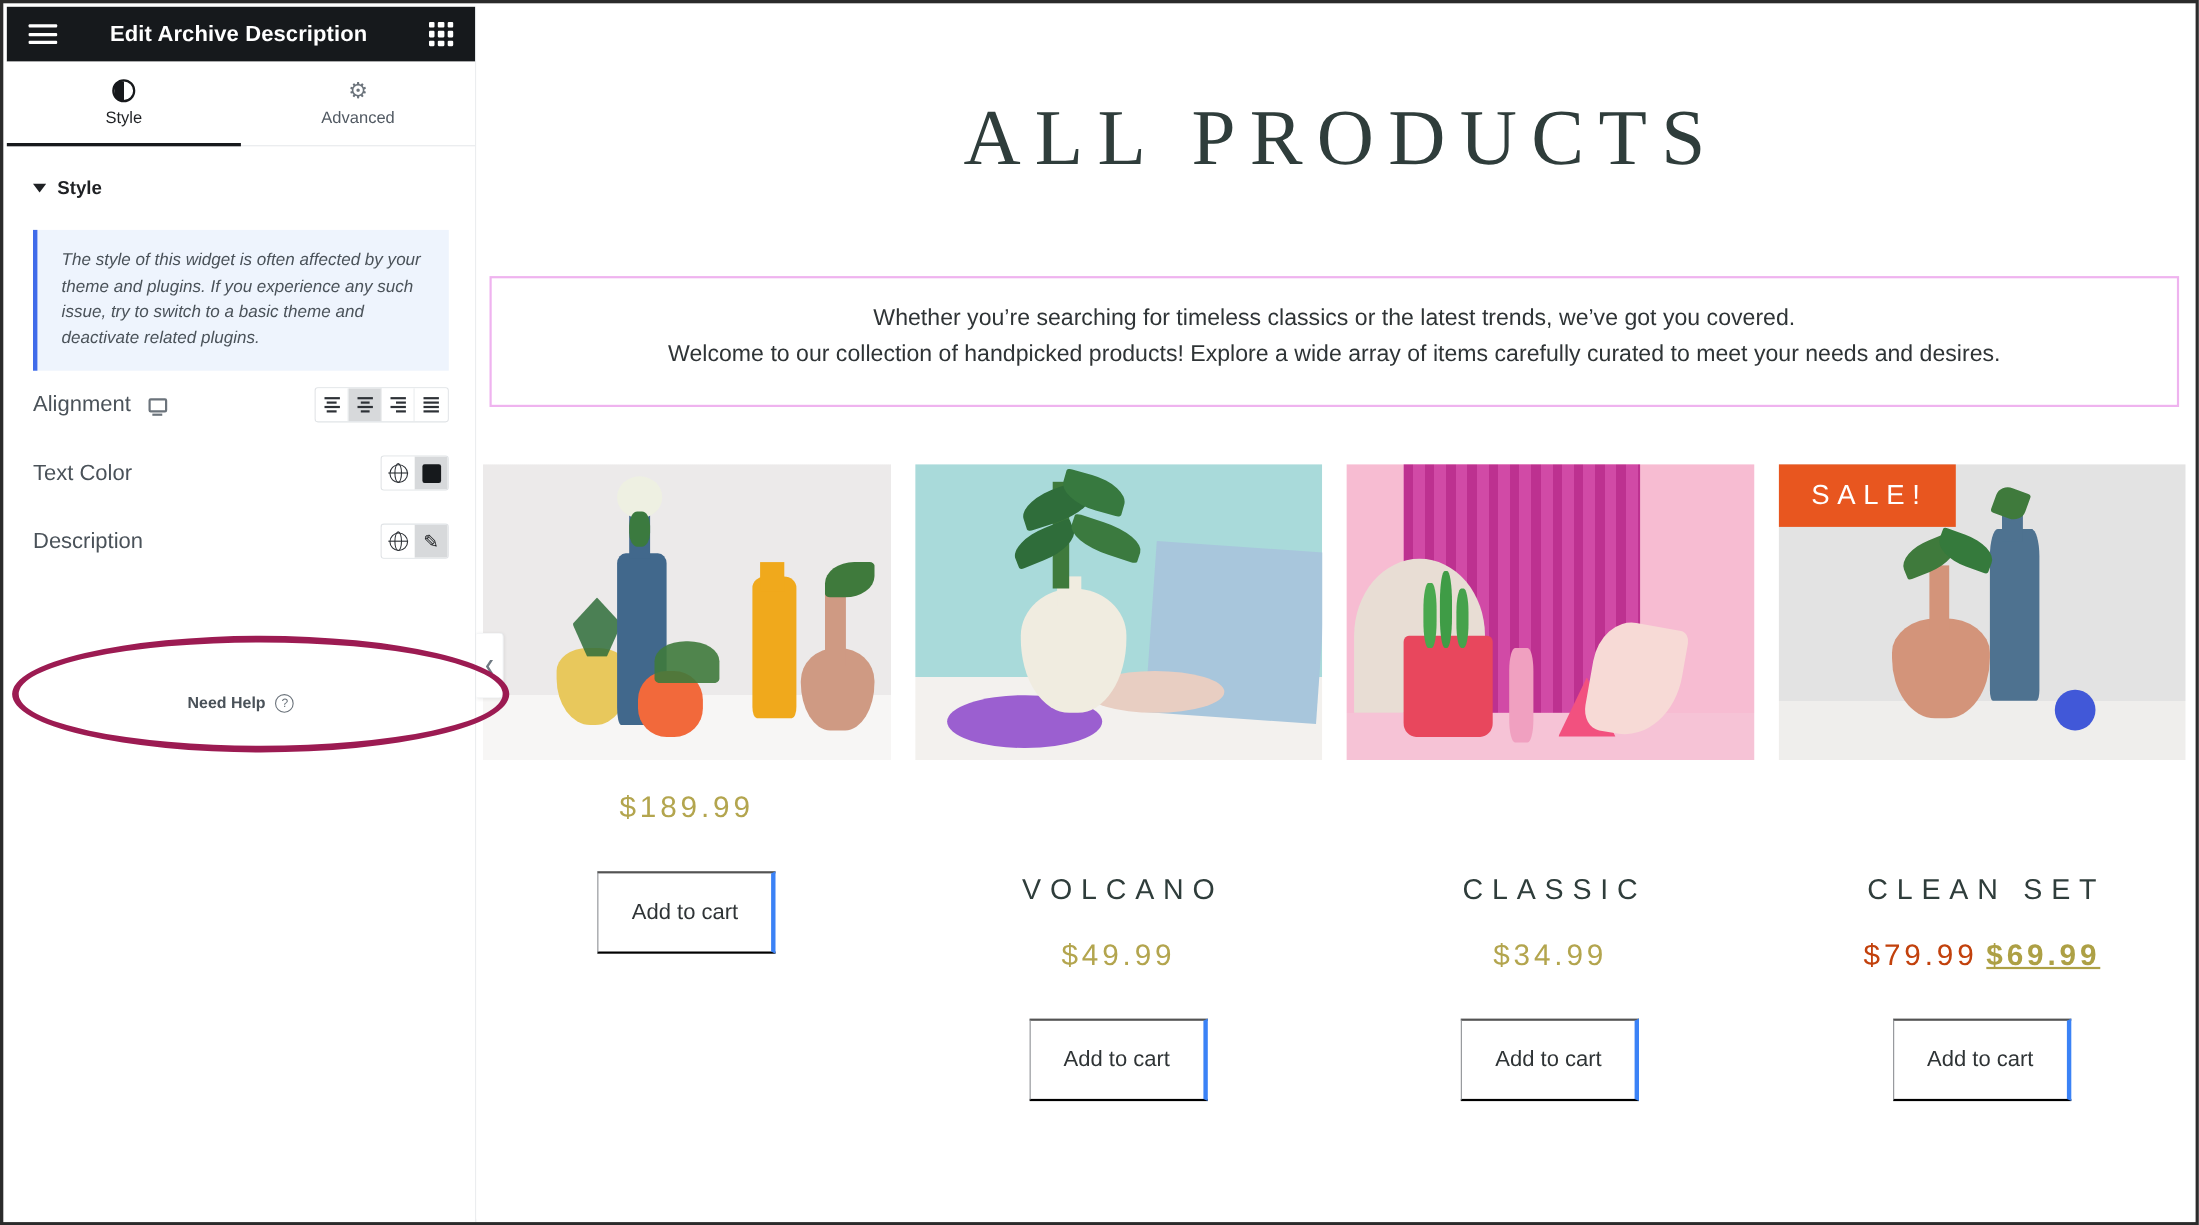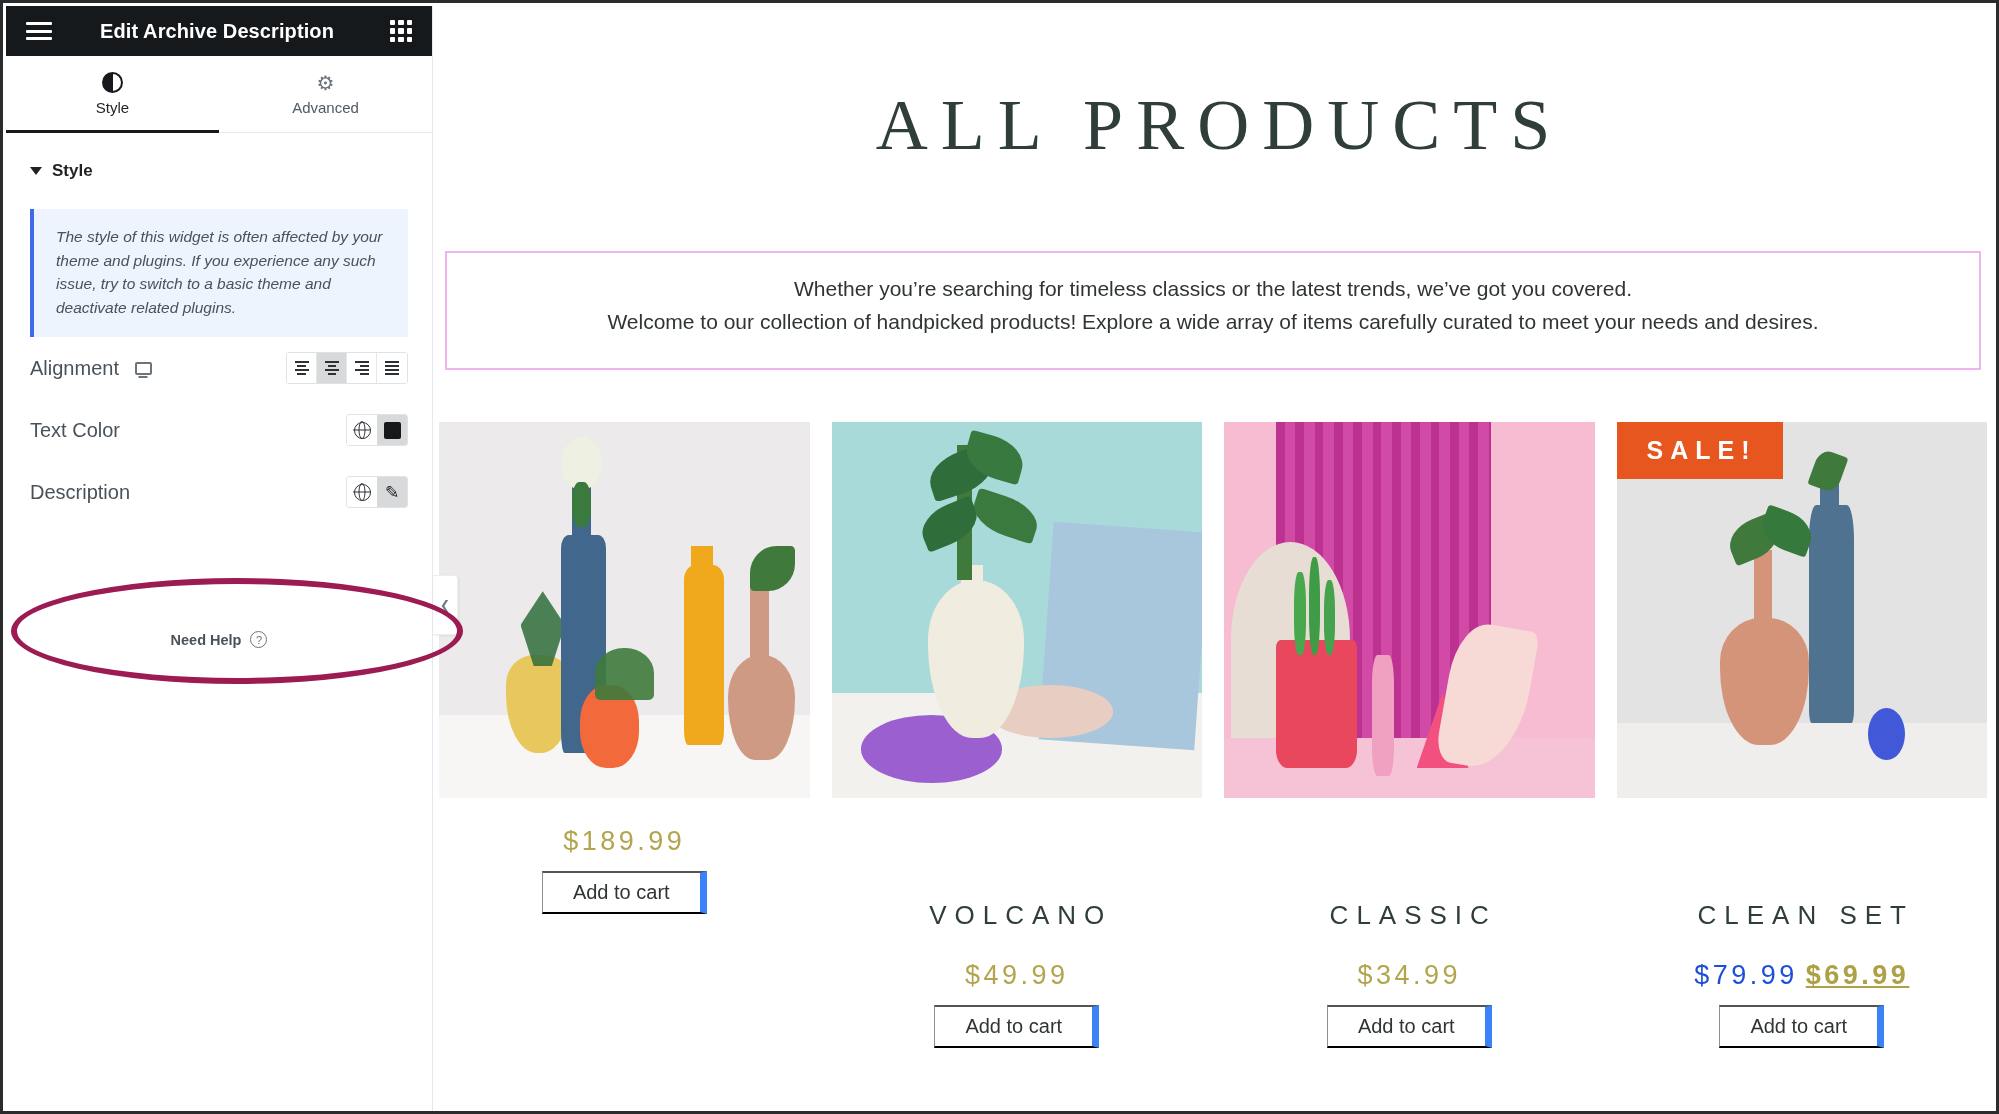--- a/index.html
+++ b/index.html
@@ -325,24 +325,23 @@
     gap: 22px;
   }
   .product {
     flex: 1;
     display: flex;
     flex-direction: column;
     align-items: center;
   }
   .pimg {
     width: 100%;
-    height: 376px;
+    height: 269px;
     position: relative;
     overflow: hidden;
-    font-weight: bold;
   }
   .sale-badge {
     position: absolute;
     left: 0; top: 0;
     background: #e8561f;
     color: #ffffff;
     font-size: 25px;
     letter-spacing: 7px;
     padding: 14px 26px 14px 30px;
     z-index: 5;
@@ -357,36 +356,36 @@
     padding-left: 8px;
   }
   .pprice {
     margin-top: 28px;
     font-size: 27px;
     letter-spacing: 3.5px;
     color: #b3a54e;
     text-align: center;
   }
   .pprice .old {
-    color: #1d4ed8;
+    color: #c2410c;
     text-decoration: none;
     margin-right: 8px;
   }
   .pprice .new {
     font-weight: bold;
     text-decoration: underline;
     color: #ada045;
   }
   .addcart {
-    margin-top: 14px;
+    margin-top: 42px;
     font-size: 20px;
     color: #2f3436;
-    padding: 8px 30px;
+    padding: 24px 30px;
     border-left: 1px solid #8d9094;
-    border-right: 7px solid #3b82f6;
+    border-right: 4px solid #3b82f6;
     cursor: pointer;
     background: transparent;
   }
 
   
   .scene { position: absolute; inset: 0; }
   .obj { position: absolute; }
 
   
   .s1 { background: linear-gradient(180deg,#eceaea 0 78%,#f7f6f5 78% 100%); }

